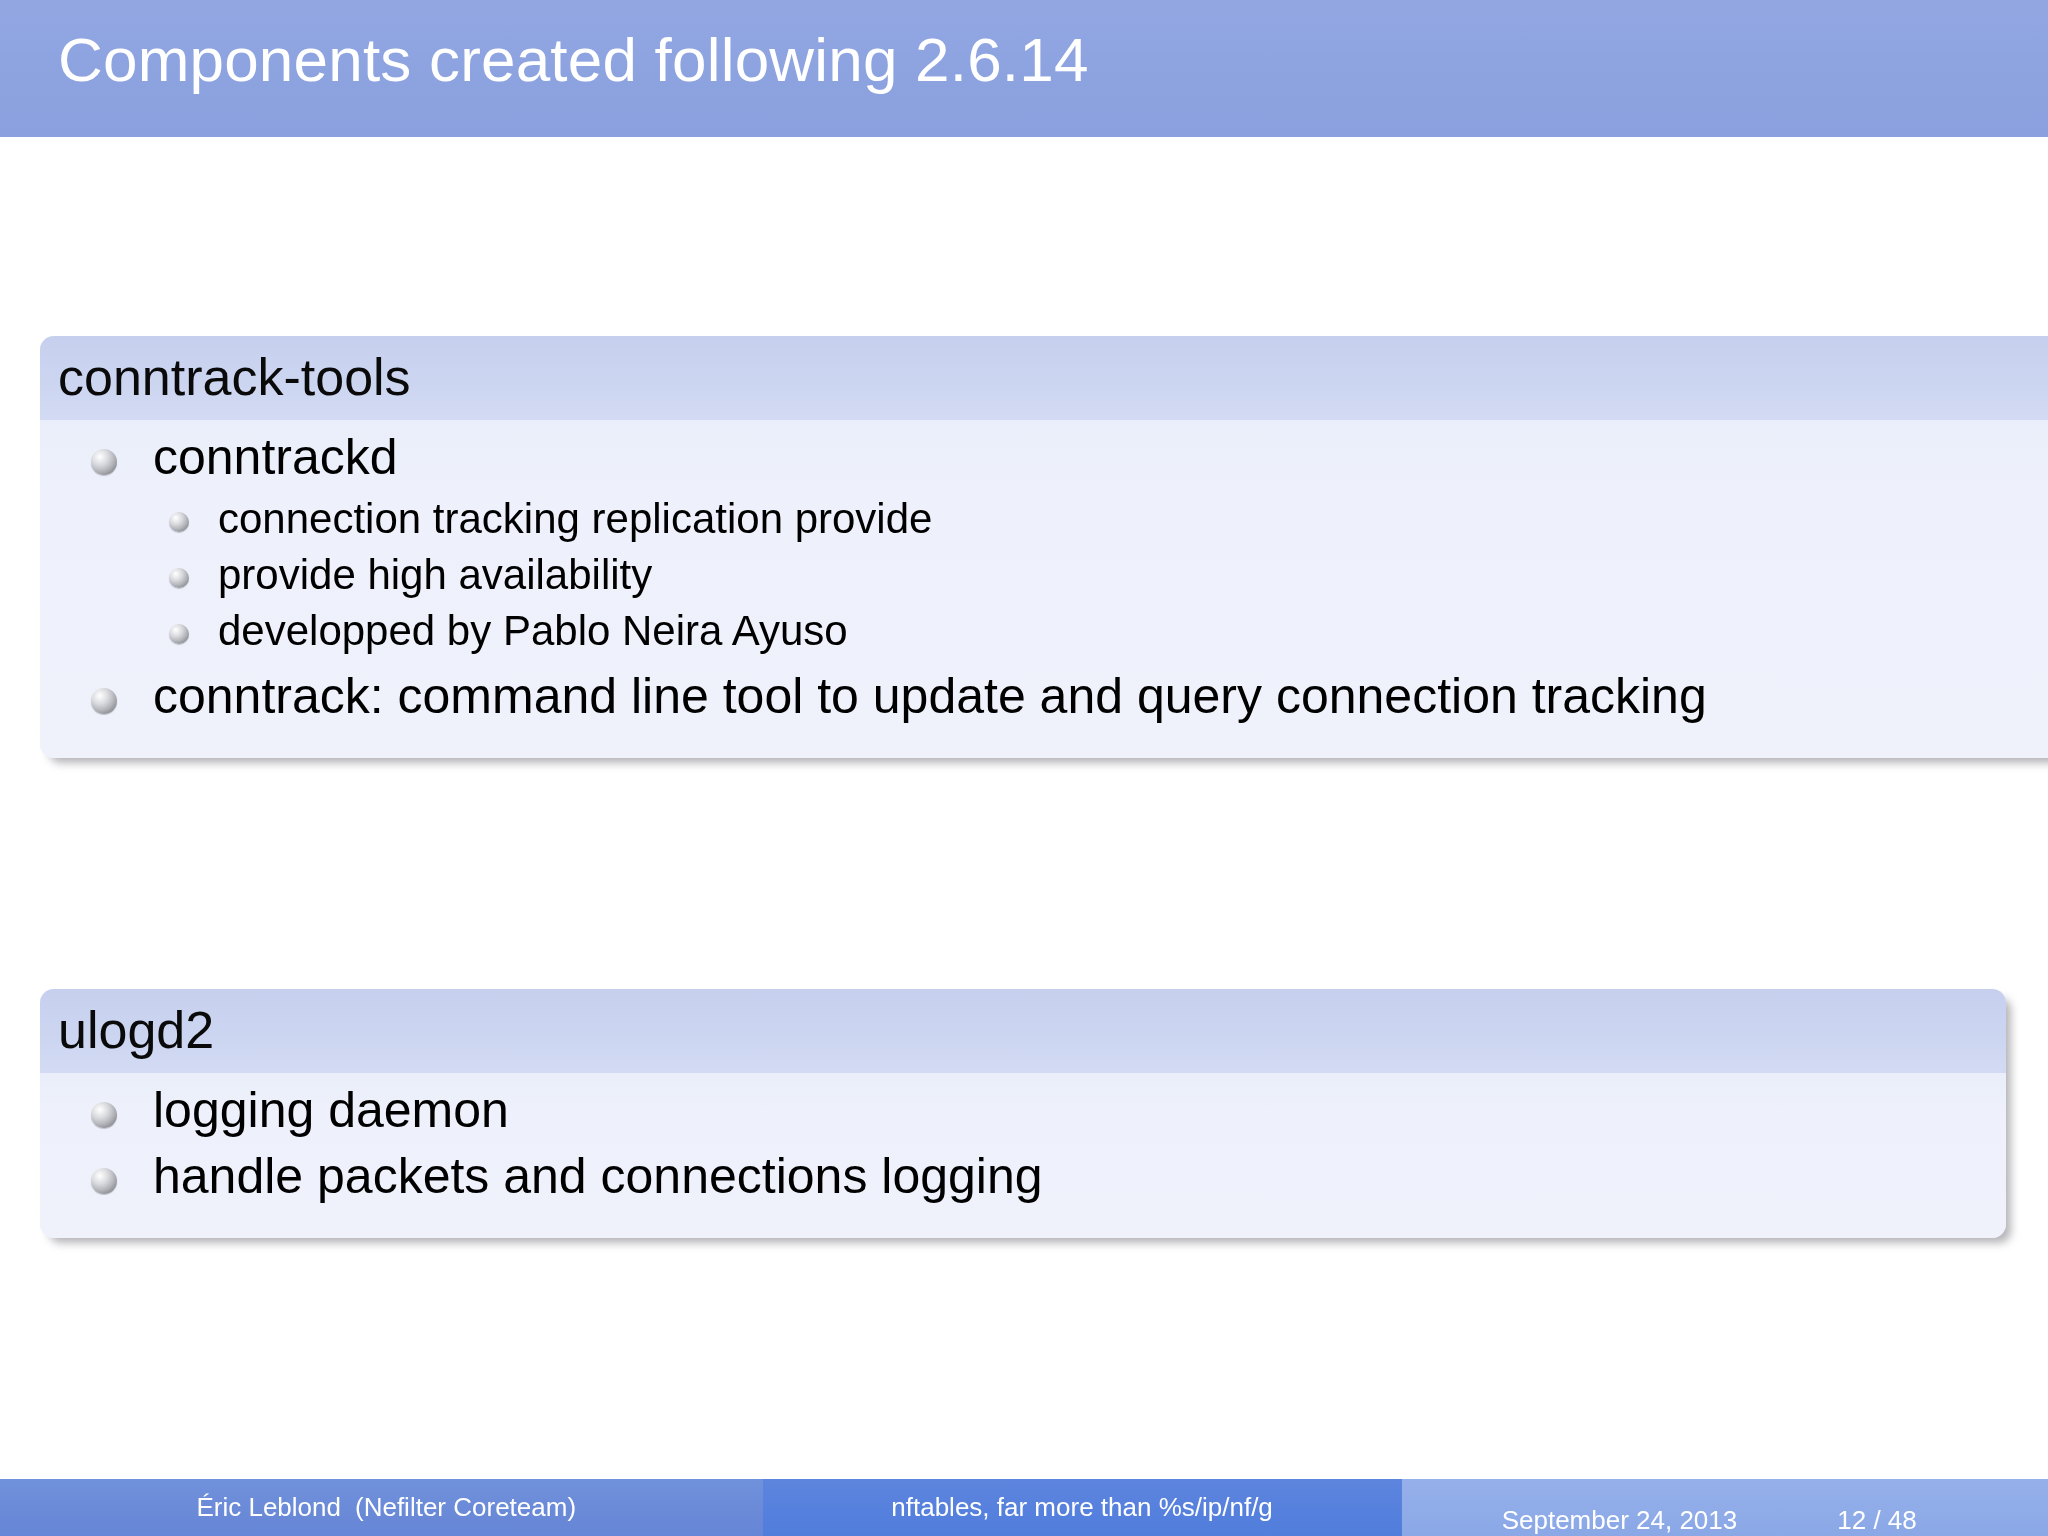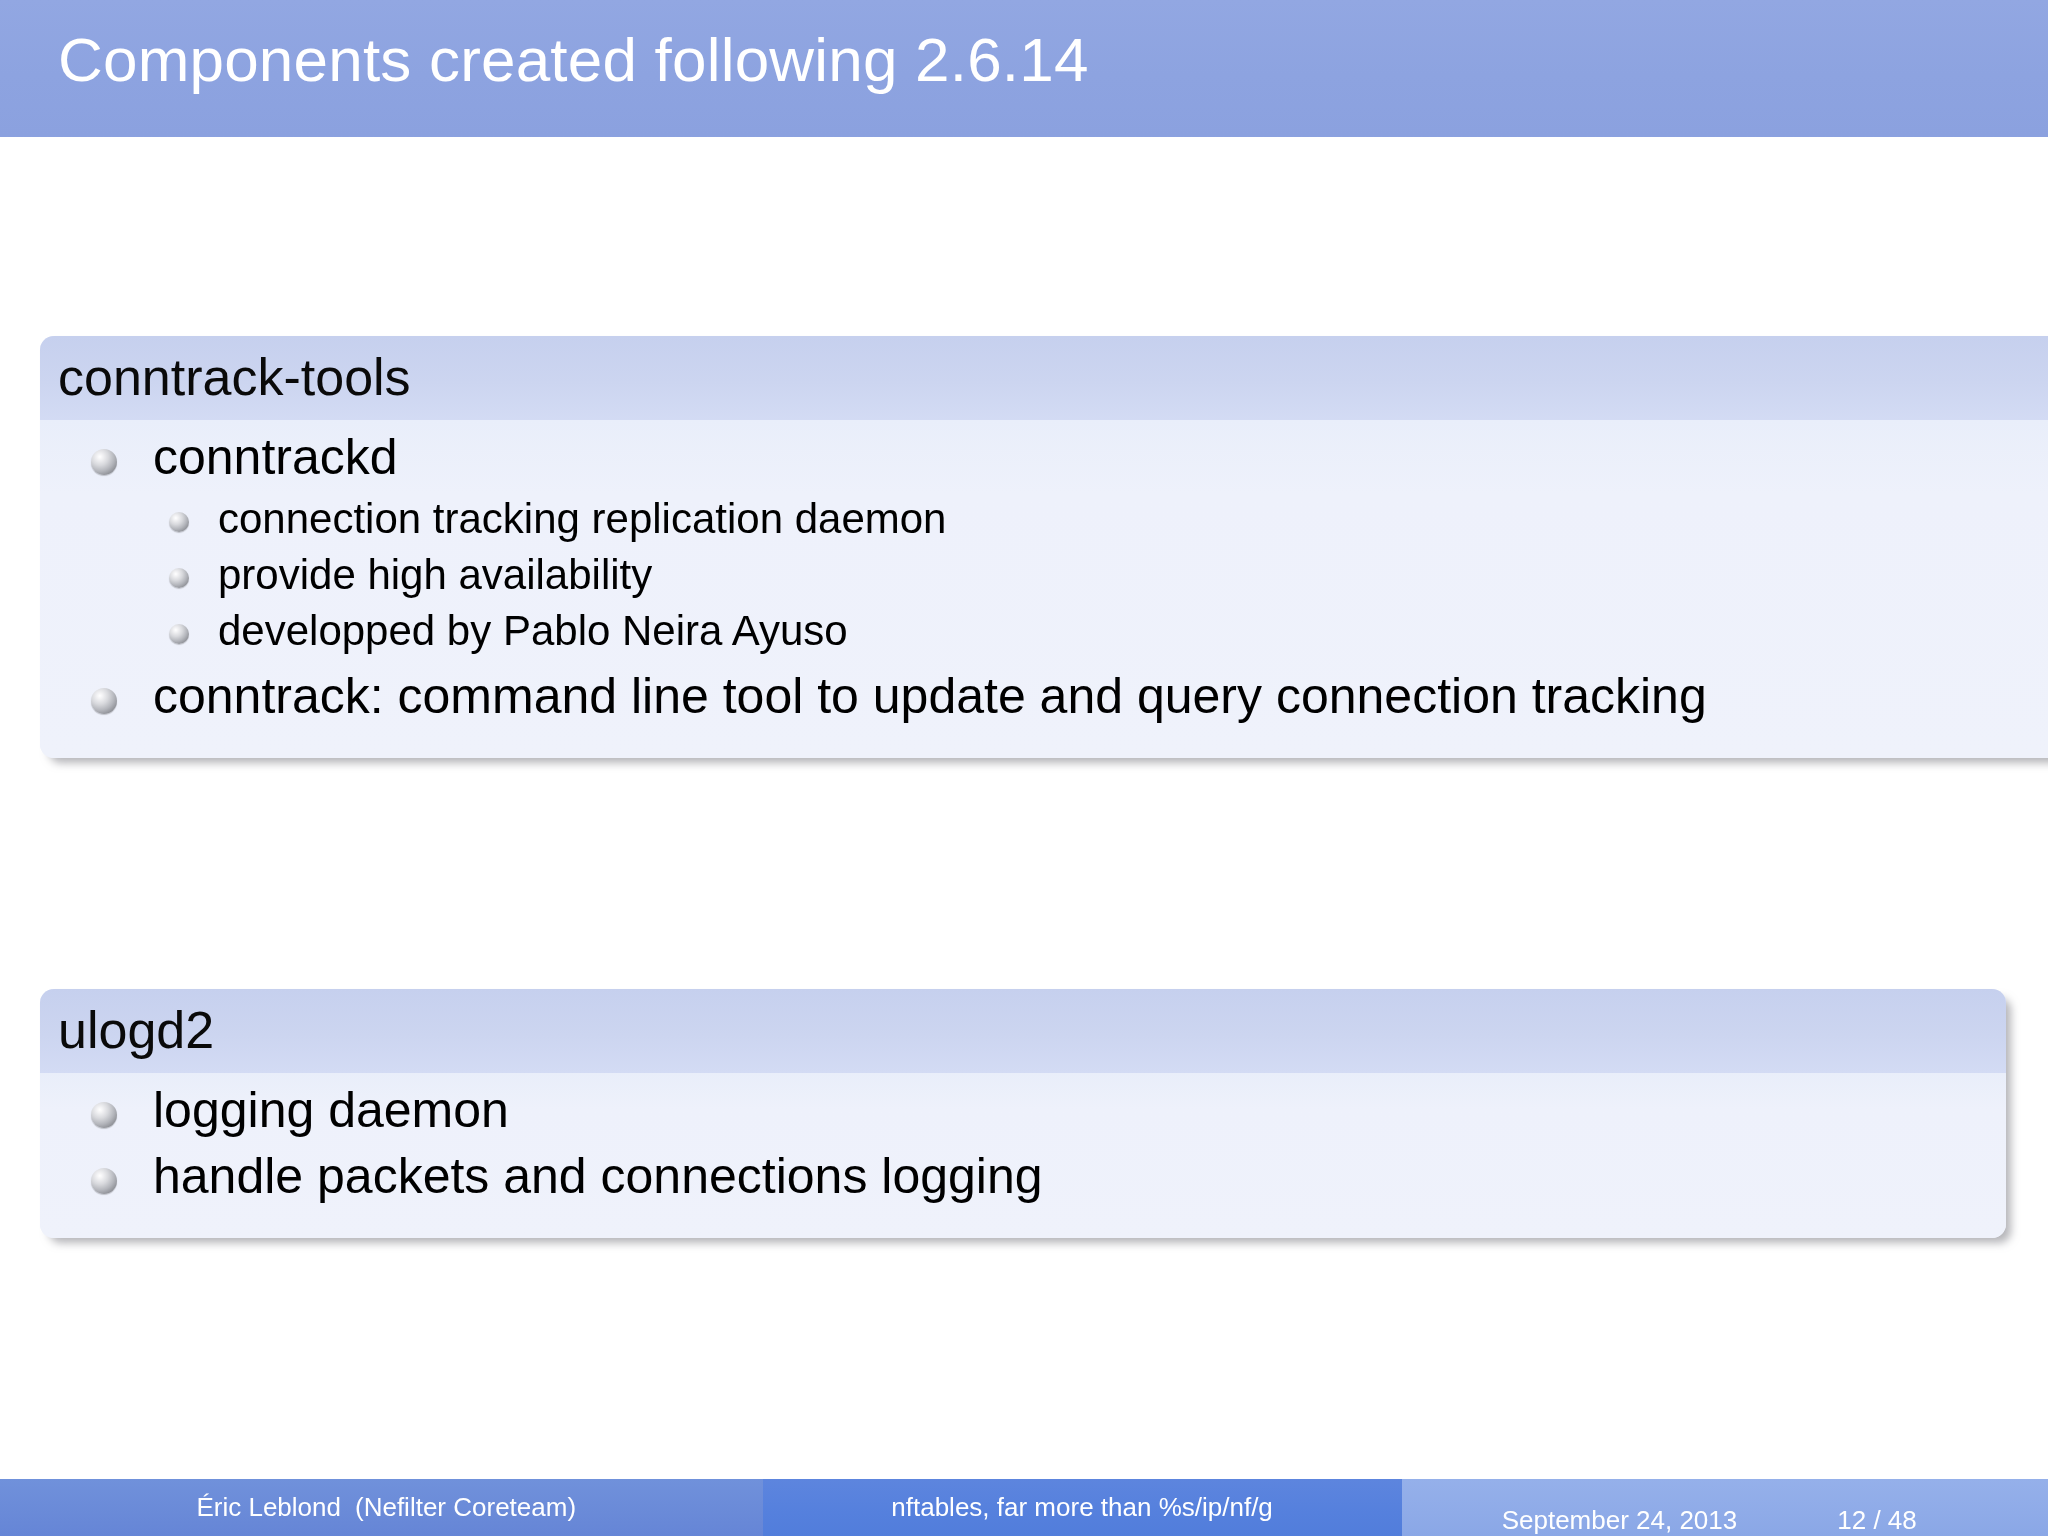--- a/index.html
+++ b/index.html
@@ -180,21 +180,21 @@
     <div class="block-body">
       <ul class="lvl1">
 
         <li>
           <span class="ball"></span>
           <span class="li-text">conntrackd</span>
 
           <ul class="lvl2">
             <li>
               <span class="ball"></span>
-              <span class="li-text">connection tracking replication daemon</span>
+              <span class="li-text">connection tracking replication provide</span>
             </li>
             <li>
               <span class="ball"></span>
               <span class="li-text">provide high availability</span>
             </li>
             <li>
               <span class="ball"></span>
               <span class="li-text">developped by Pablo Neira Ayuso</span>
             </li>
           </ul>

